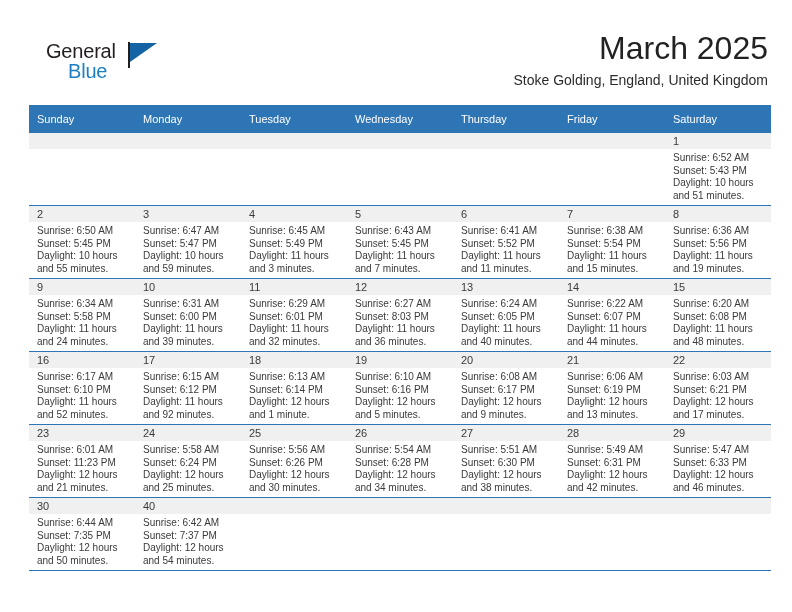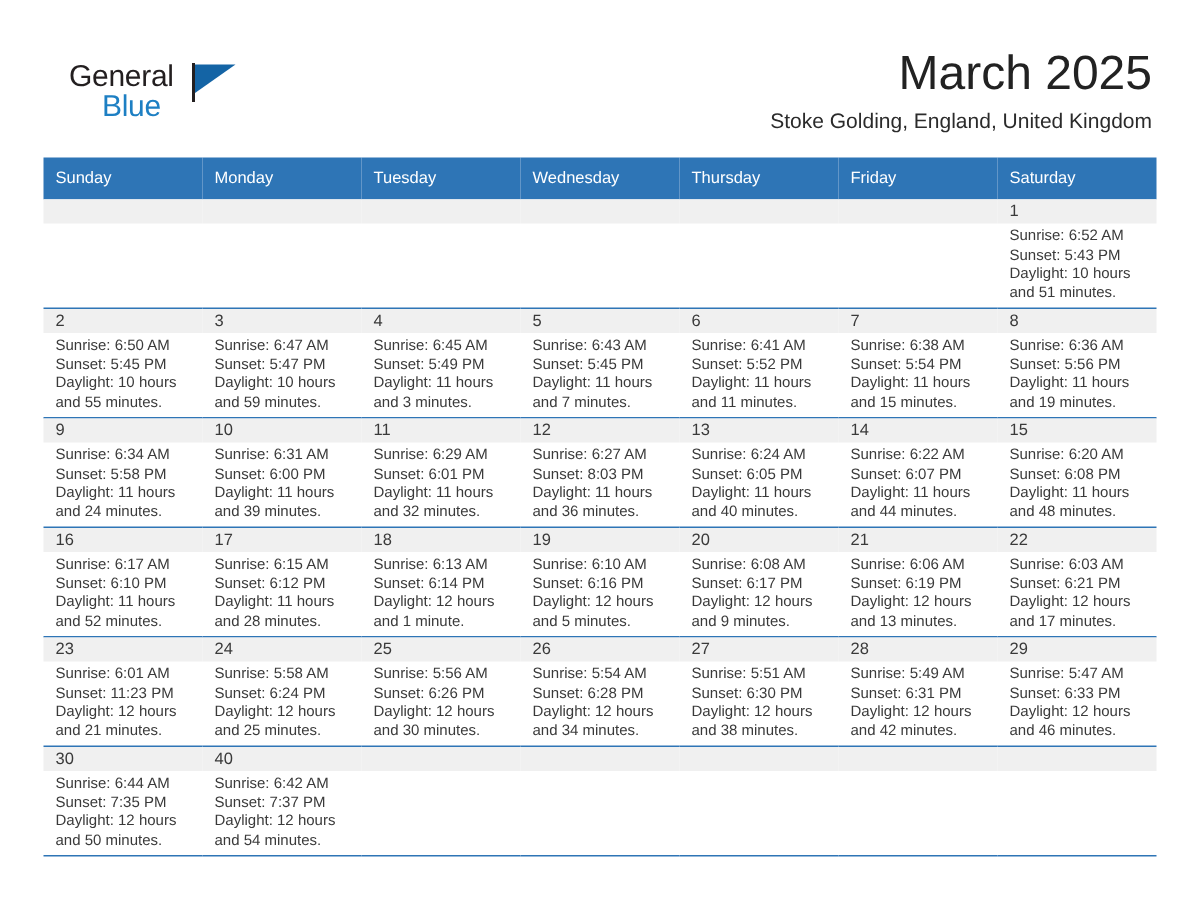--- a/index.html
+++ b/index.html
@@ -394,21 +394,21 @@
             </div>
           </div>
         </td>
         <td>
           <div class="cell">
             <div class="daynum-band">17</div>
             <div class="cell-lines">
               <div>Sunrise: 6:15 AM</div>
               <div>Sunset: 6:12 PM</div>
               <div>Daylight: 11 hours</div>
-              <div>and 28 minutes.</div>
+              <div>and 92 minutes.</div>
             </div>
           </div>
         </td>
         <td>
           <div class="cell">
             <div class="daynum-band">18</div>
             <div class="cell-lines">
               <div>Sunrise: 6:13 AM</div>
               <div>Sunset: 6:14 PM</div>
               <div>Daylight: 12 hours</div>

